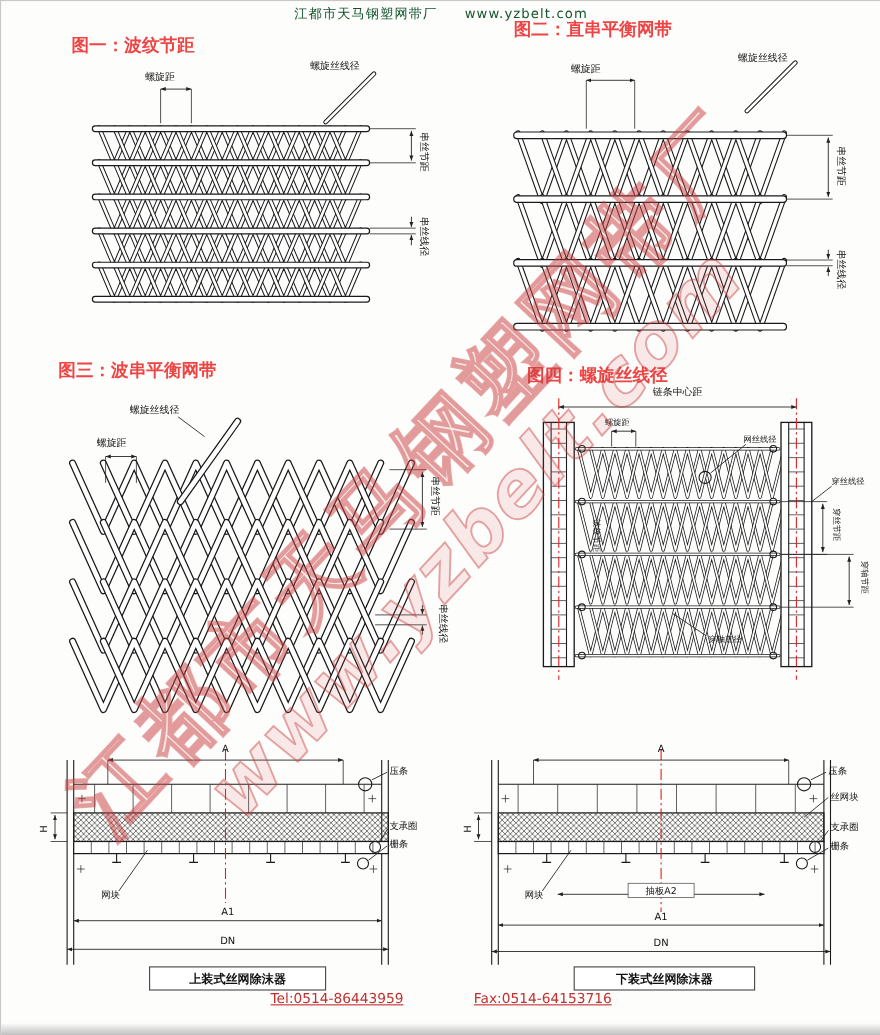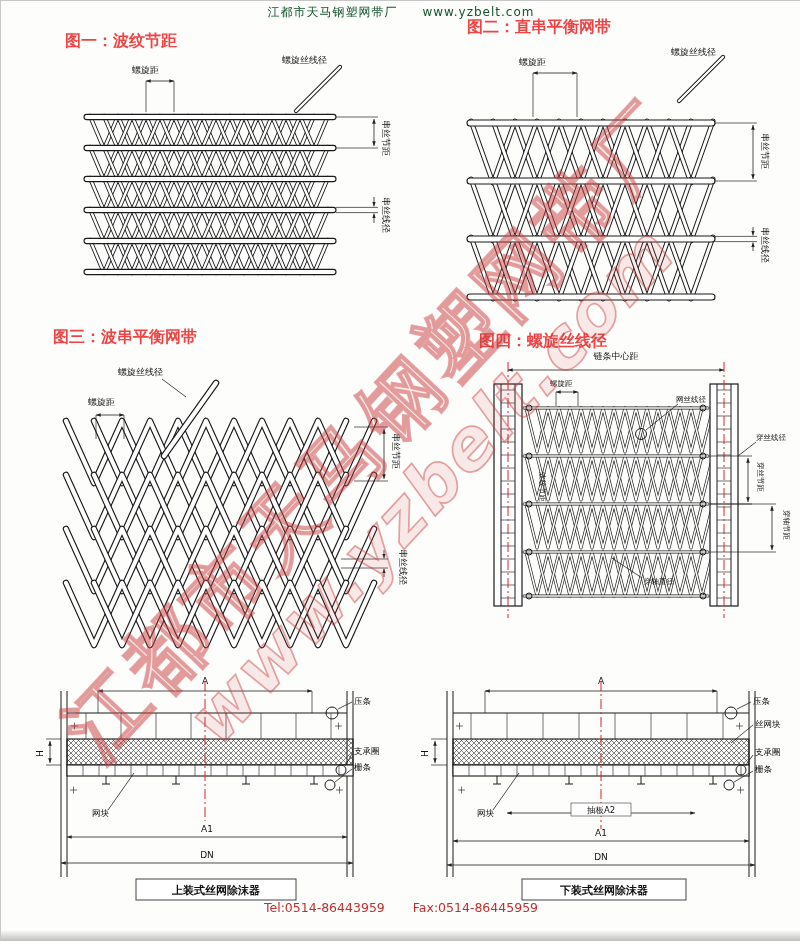--- a/index.html
+++ b/index.html
@@ -3,21 +3,21 @@
 <meta charset="utf-8">
 <style>
   html,body{margin:0;padding:0;background:#e8e8e8;}
   .page{position:relative;width:800px;height:941px;margin:0 auto;background:#fdfdfc;
         border:1px solid #c8c8c8;overflow:hidden;font-family:"DejaVu Sans",sans-serif;}
   .header{position:absolute;top:3px;left:0;width:100%;text-align:center;
           color:#14532d;font-size:12px;letter-spacing:1px;}
   .header span{margin:0 10px;}
   .footer{position:absolute;top:899px;left:0;width:100%;text-align:center;
           color:#c03030;font-size:12.5px;}
-  .footer span{margin:0 12px;}
+  .footer span{margin:0 30px;text-decoration:underline;}
   .figtitle{position:absolute;font-weight:bold;font-size:16px;color:#ef4444;}
   .figsvg{position:absolute;}
   .bottom-edge{position:absolute;left:0;right:0;bottom:0;height:12px;
                background:linear-gradient(#fdfdfc,#b9b9b9);}
   .watermark{position:absolute;left:400px;top:455px;width:1150px;
              transform:translate(-50%,-50%) rotate(-47deg);
              text-align:center;pointer-events:none;z-index:50;
              color:rgba(215,90,90,0.13);
              -webkit-text-stroke:1.7px rgba(200,60,60,0.45);
              font-weight:bold;line-height:1.08;}
@@ -412,17 +412,17 @@
     <text x="185" y="221" text-anchor="middle" class="cap">下装式丝网除沫器</text>
   </svg>
 
   <div class="watermark">
     <div class="l1">江都市天马钢塑网带厂</div>
     <div class="l2">www.yzbelt.com</div>
   </div>
 
   <div class="footer">
     <span>Tel:0514-86443959</span>
-    <span>Fax:0514-86445959</span>
+    <span>Fax:0514-64153716</span>
   </div>
 
   <div class="bottom-edge"></div>
 </div>
 
 </body></html>

